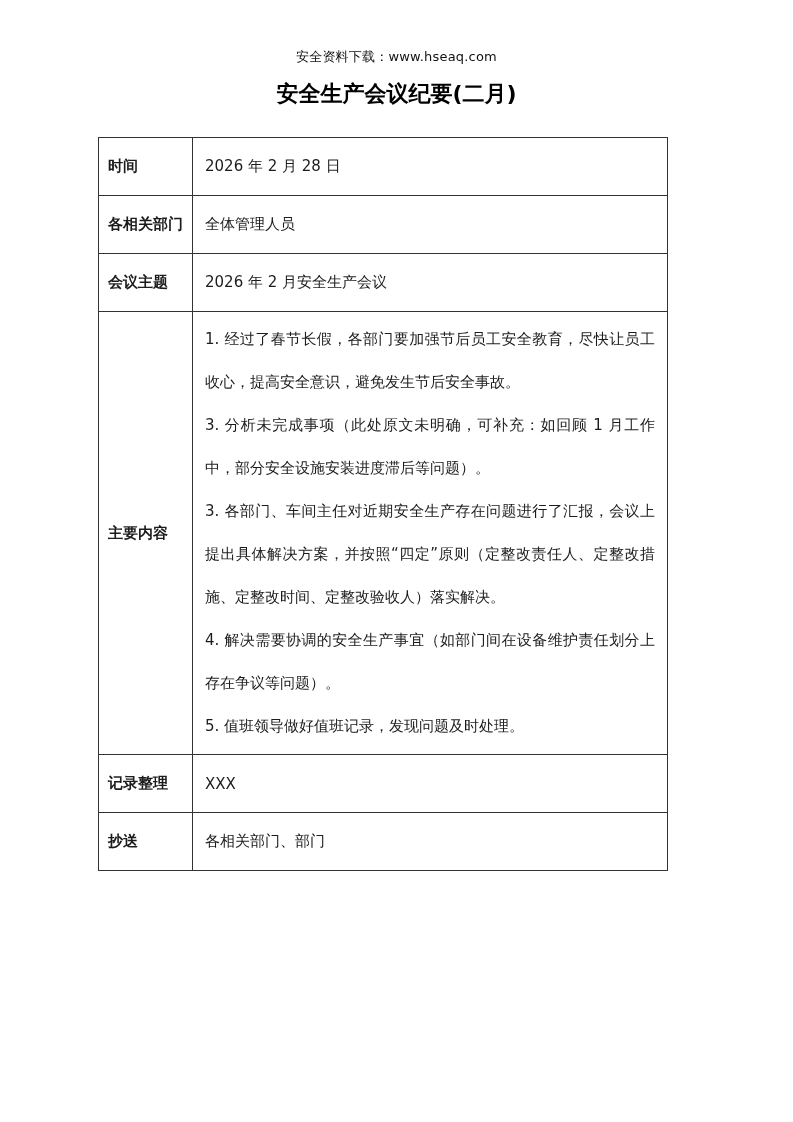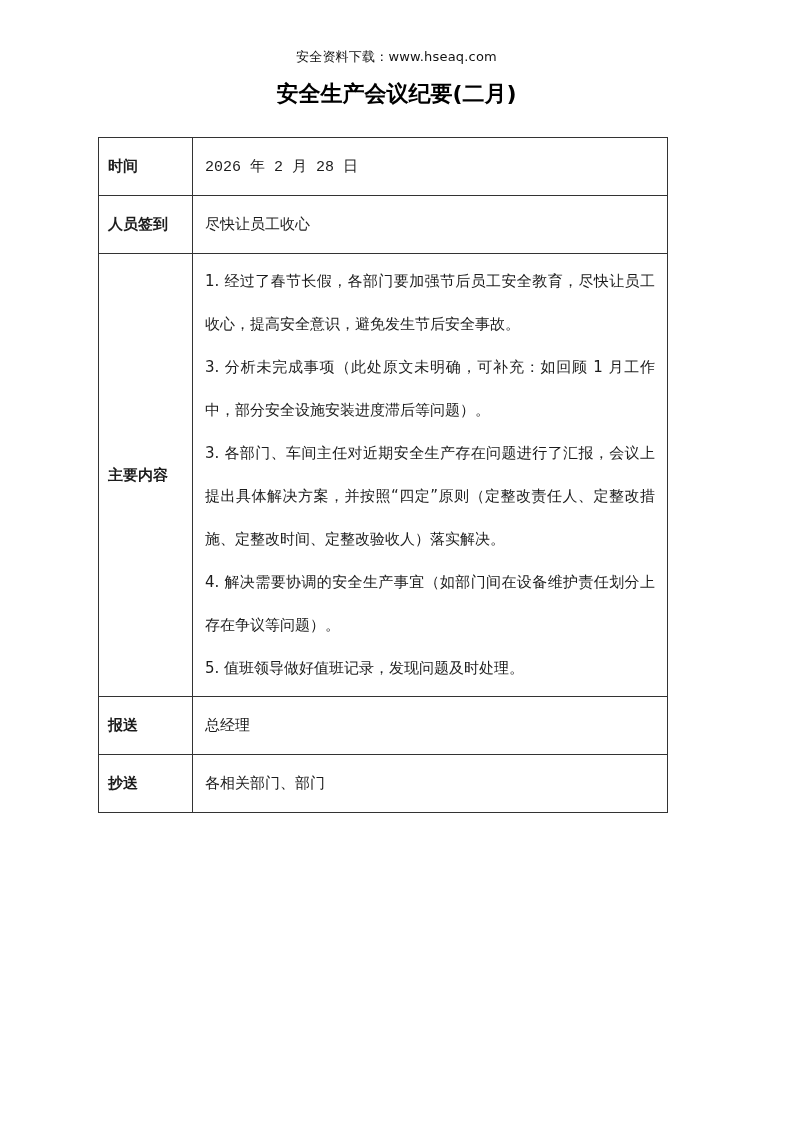--- a/index.html
+++ b/index.html
@@ -53,21 +53,20 @@
   }
   td.cell-label {
     width: 94px;
     font-weight: bold;
     padding-left: 9px;
     color: #111111;
   }
   td.cell-value {
     padding-left: 12px;
     padding-right: 10px;
-    font-family: Liberation Mono, monospace;
   }
   tr.row-simple { height: 58px; }
   tr.row-content { height: 436px; }
   td.cell-content {
     padding: 6px 12px 6px 12px;
     vertical-align: middle;
   }
   td.cell-content p {
     font-size: 15px;
     line-height: 43px;
@@ -84,36 +83,40 @@
 
   <div class="doc-title">安全生产会议纪要(二月)</div>
 
   <table class="minutes">
     <tbody>
         <tr class="row-simple">
       <td class="cell-label">时间</td>
       <td class="cell-value">2026 年 2 月 28 日</td>
     </tr>
     <tr class="row-simple">
-      <td class="cell-label">人员签到</td>
-      <td class="cell-value">尽快让员工收心</td>
+      <td class="cell-label">各相关部门</td>
+      <td class="cell-value">全体管理人员</td>
+    </tr>
+    <tr class="row-simple">
+      <td class="cell-label">会议主题</td>
+      <td class="cell-value">2026 年 2 月安全生产会议</td>
     </tr>
     <tr class="row-content">
       <td class="cell-label">主要内容</td>
       <td class="cell-content">
         <p>1. 经过了春节长假，各部门要加强节后员工安全教育，尽快让员工收心，提高安全意识，避免发生节后安全事故。</p>
         <p>3. 分析未完成事项（此处原文未明确，可补充：如回顾 1 月工作中，部分安全设施安装进度滞后等问题）。</p>
         <p>3. 各部门、车间主任对近期安全生产存在问题进行了汇报，会议上提出具体解决方案，并按照“四定”原则（定整改责任人、定整改措施、定整改时间、定整改验收人）落实解决。</p>
         <p>4. 解决需要协调的安全生产事宜（如部门间在设备维护责任划分上存在争议等问题）。</p>
         <p>5. 值班领导做好值班记录，发现问题及时处理。</p>
       </td>
     </tr>
     <tr class="row-simple">
-      <td class="cell-label">报送</td>
-      <td class="cell-value">总经理</td>
+      <td class="cell-label">记录整理</td>
+      <td class="cell-value">XXX</td>
     </tr>
     <tr class="row-simple">
       <td class="cell-label">抄送</td>
       <td class="cell-value">各相关部门、部门</td>
     </tr>
   </tbody>
     </table>
 
 </div>
 

